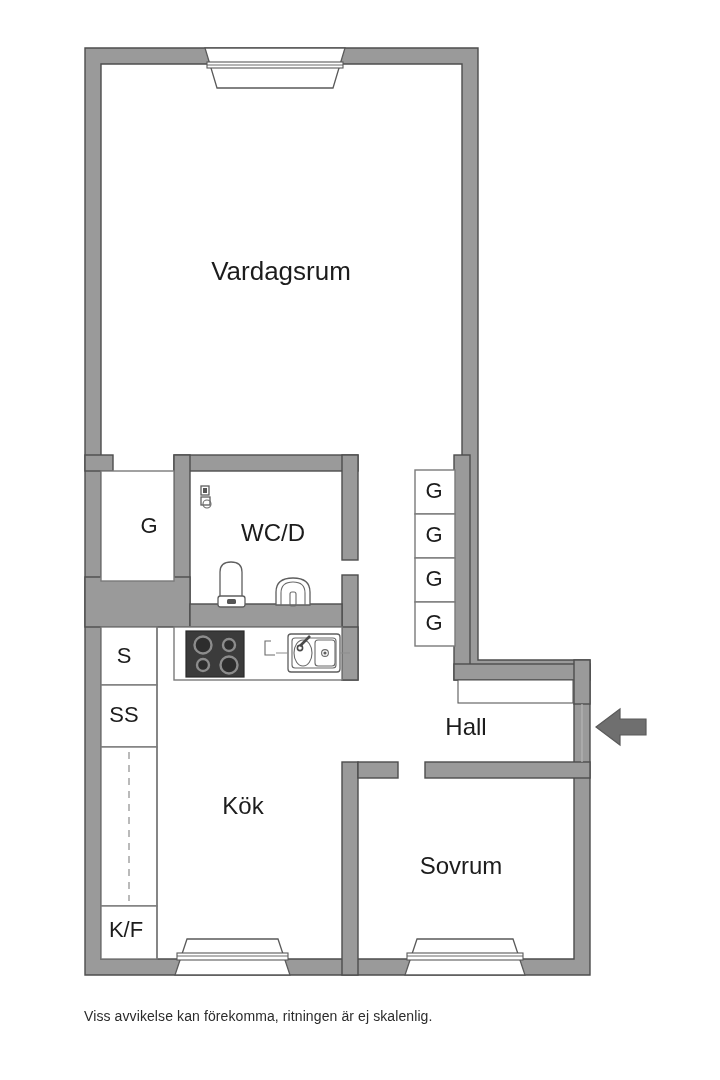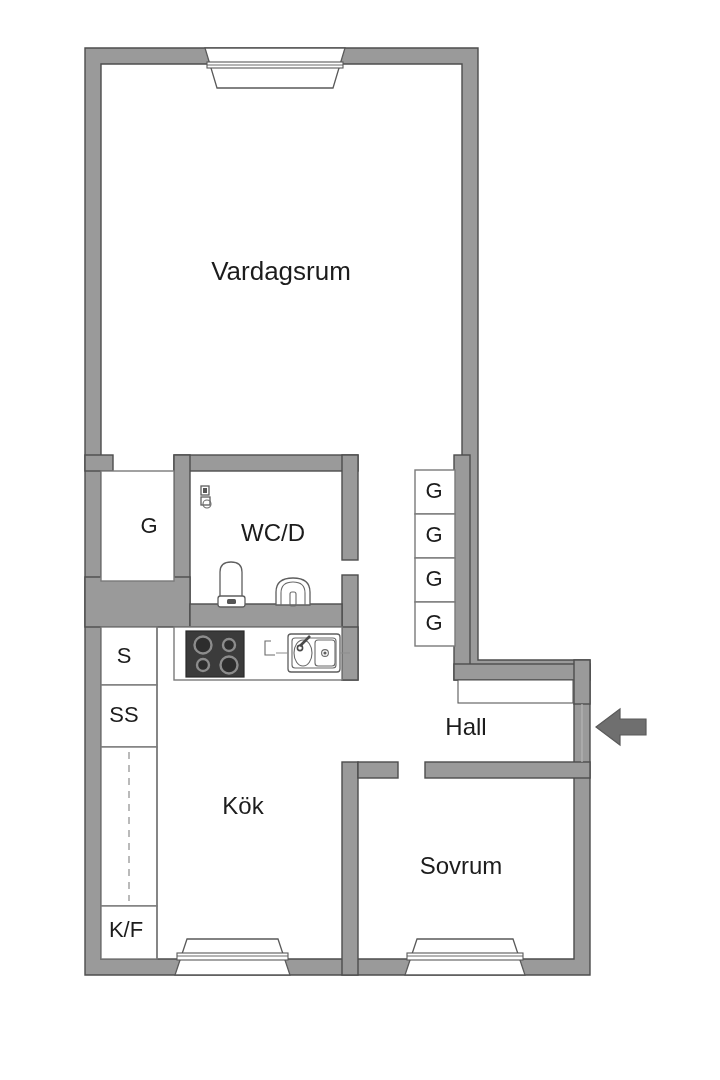--- a/index.html
+++ b/index.html
@@ -229,13 +229,14 @@
     </g>
 
     <g>
       <text class="room-label label-sm" x="124" y="657">S</text>
       <text class="room-label label-sm" x="124" y="716">SS</text>
       <text class="room-label label-sm" x="126" y="931">K/F</text>
     </g>
 
   </svg>
 
+  <div class="caption">Viss avvikelse kan förekomma, ritningen är ej skalenlig.</div>
 </div>
 
 </body></html>

